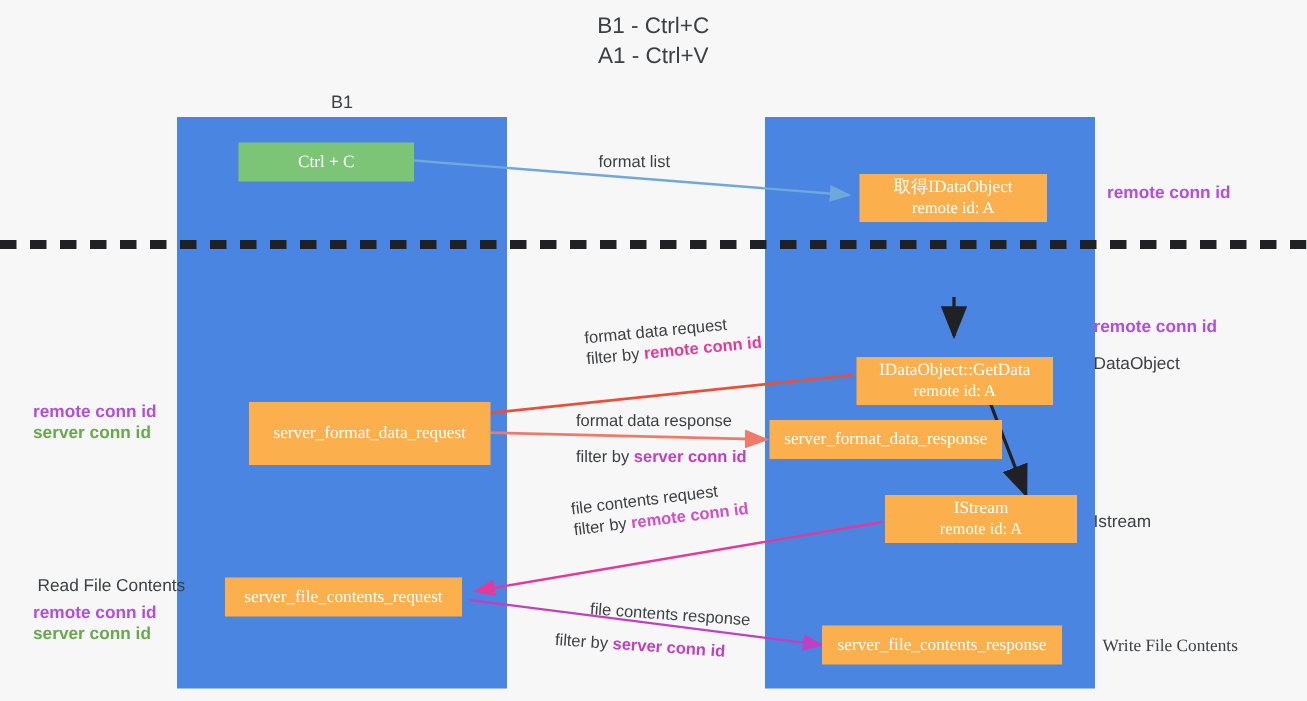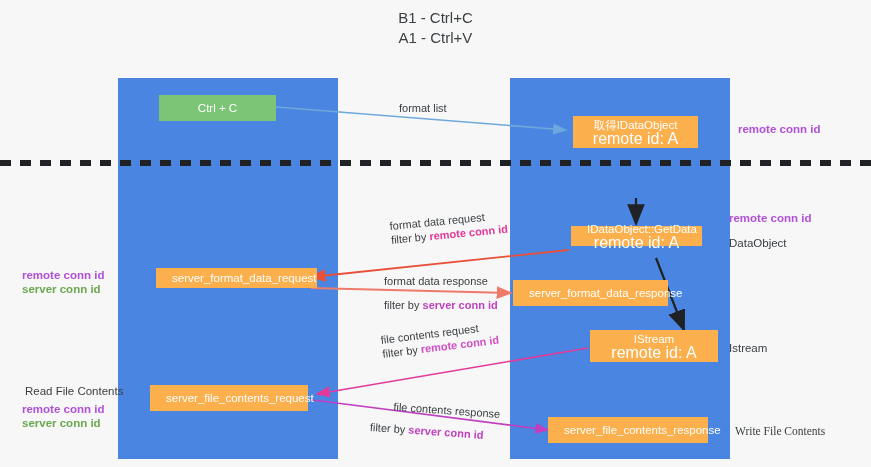--- a/index.html
+++ b/index.html
@@ -50,31 +50,33 @@
     height: 381px;
   }
   #lane-b1 { left: 118px; width: 220px; }
   #lane-a1 { left: 510px; width: 220px; }
 
   
   .node {
     box-sizing: border-box;
     display: flex;
     flex-direction: column;
+    align-items: center;
     justify-content: center;
     color: #ffffff;
     font-size: 11.5px;
     line-height: 14px;
     text-align: center;
     padding: 3px 16px;
     z-index: 6;
+    font-family: Liberation Serif, serif;
   }
   .node.green  { background: #7cc576; }
   .node.orange { background: #fbb04d; }
-  .node .l2 { font-size: 16px; }
+  .node .l2 { font-size: 11px; }
 
   
   .side-note {
     font-size: 11.5px;
     line-height: 14px;
     color: #3c4043;
     z-index: 7;
   }
   .conn-remote { color: #b14fd8; font-weight: bold; }
   .conn-server { color: #6aa84f; font-weight: bold; }
@@ -103,20 +105,24 @@
   #divider { z-index: 9; }
 </style>
 </head>
 <body>
 
 <div id="stage">
 
   <div class="abs" id="title">B1 - Ctrl+C
 A1 - Ctrl+V</div>
 
+  <div class="abs lane-header" id="lane-head-b1">
+    <span>B1</span><br>
+    <span>connection</span>
+  </div>
 
   <div class="abs lane" id="lane-b1"></div>
   <div class="abs lane" id="lane-a1"></div>
 
   <svg class="abs" id="wires" viewBox="0 0 871 467" xmlns="http://www.w3.org/2000/svg">
     <defs>
       <marker id="ah-blue" markerWidth="9" markerHeight="7" refX="8" refY="3.5" orient="auto">
         <polygon points="0,0 9,3.5 0,7" fill="#6fa8dc"></polygon>
       </marker>
       <marker id="ah-red" markerWidth="9" markerHeight="7" refX="8" refY="3.5" orient="auto">
@@ -156,26 +162,26 @@
   <div class="abs node green" style="left:159px; top:95px; width:117px; height:26px;">
     <span>Ctrl + C</span>
   </div>
 
   <div class="abs node orange" style="left:573px; top:116px; width:125px; height:32px;">
     <span>取得IDataObject</span>
     <span class="l2">remote id: A</span>
   </div>
 
 
-  <div class="abs node orange" style="left:571px; top:226px; width:131px; height:20px;">
+  <div class="abs node orange" style="left:571px; top:238px; width:131px; height:32px;">
     <span>IDataObject::GetData</span>
     <span class="l2">remote id: A</span>
   </div>
 
-  <div class="abs node orange" style="left:156px; top:268px; width:161px; height:20px;">
+  <div class="abs node orange" style="left:166px; top:268px; width:161px; height:42px;">
     <span>server_format_data_request</span>
   </div>
 
   <div class="abs node orange" style="left:513px; top:280px; width:155px; height:26px;">
     <span>server_format_data_response</span>
   </div>
 
   <div class="abs node orange" style="left:590px; top:330px; width:128px; height:32px;">
     <span>IStream</span>
     <span class="l2">remote id: A</span>

